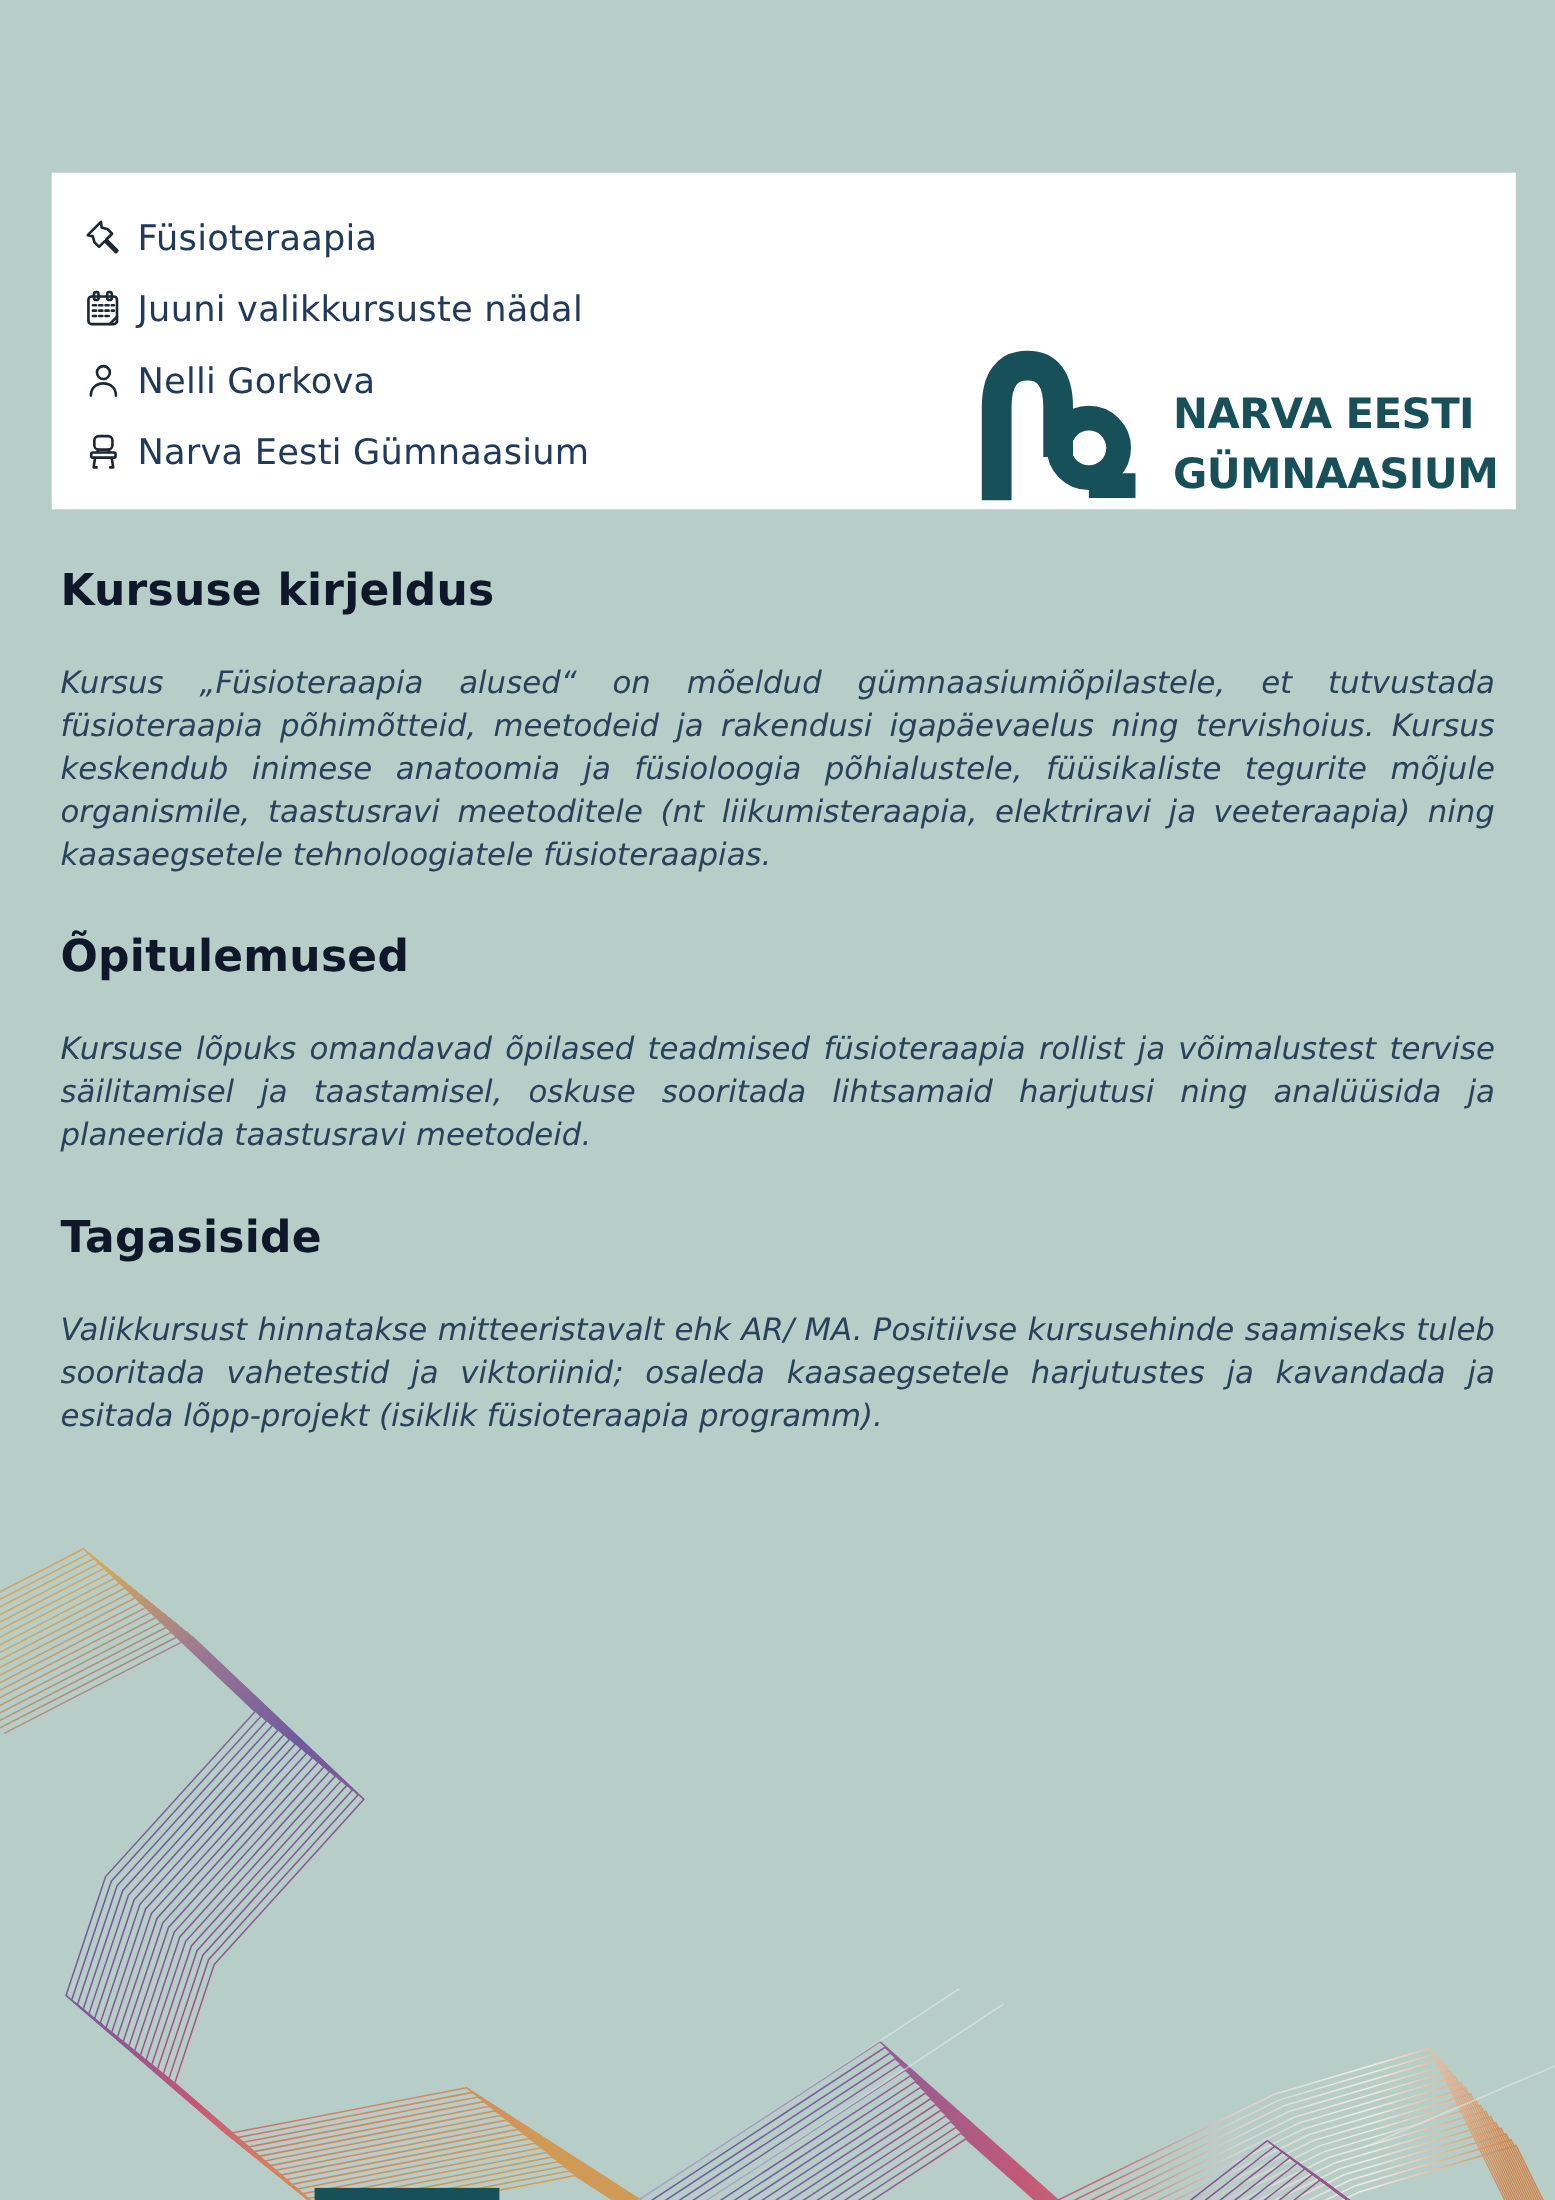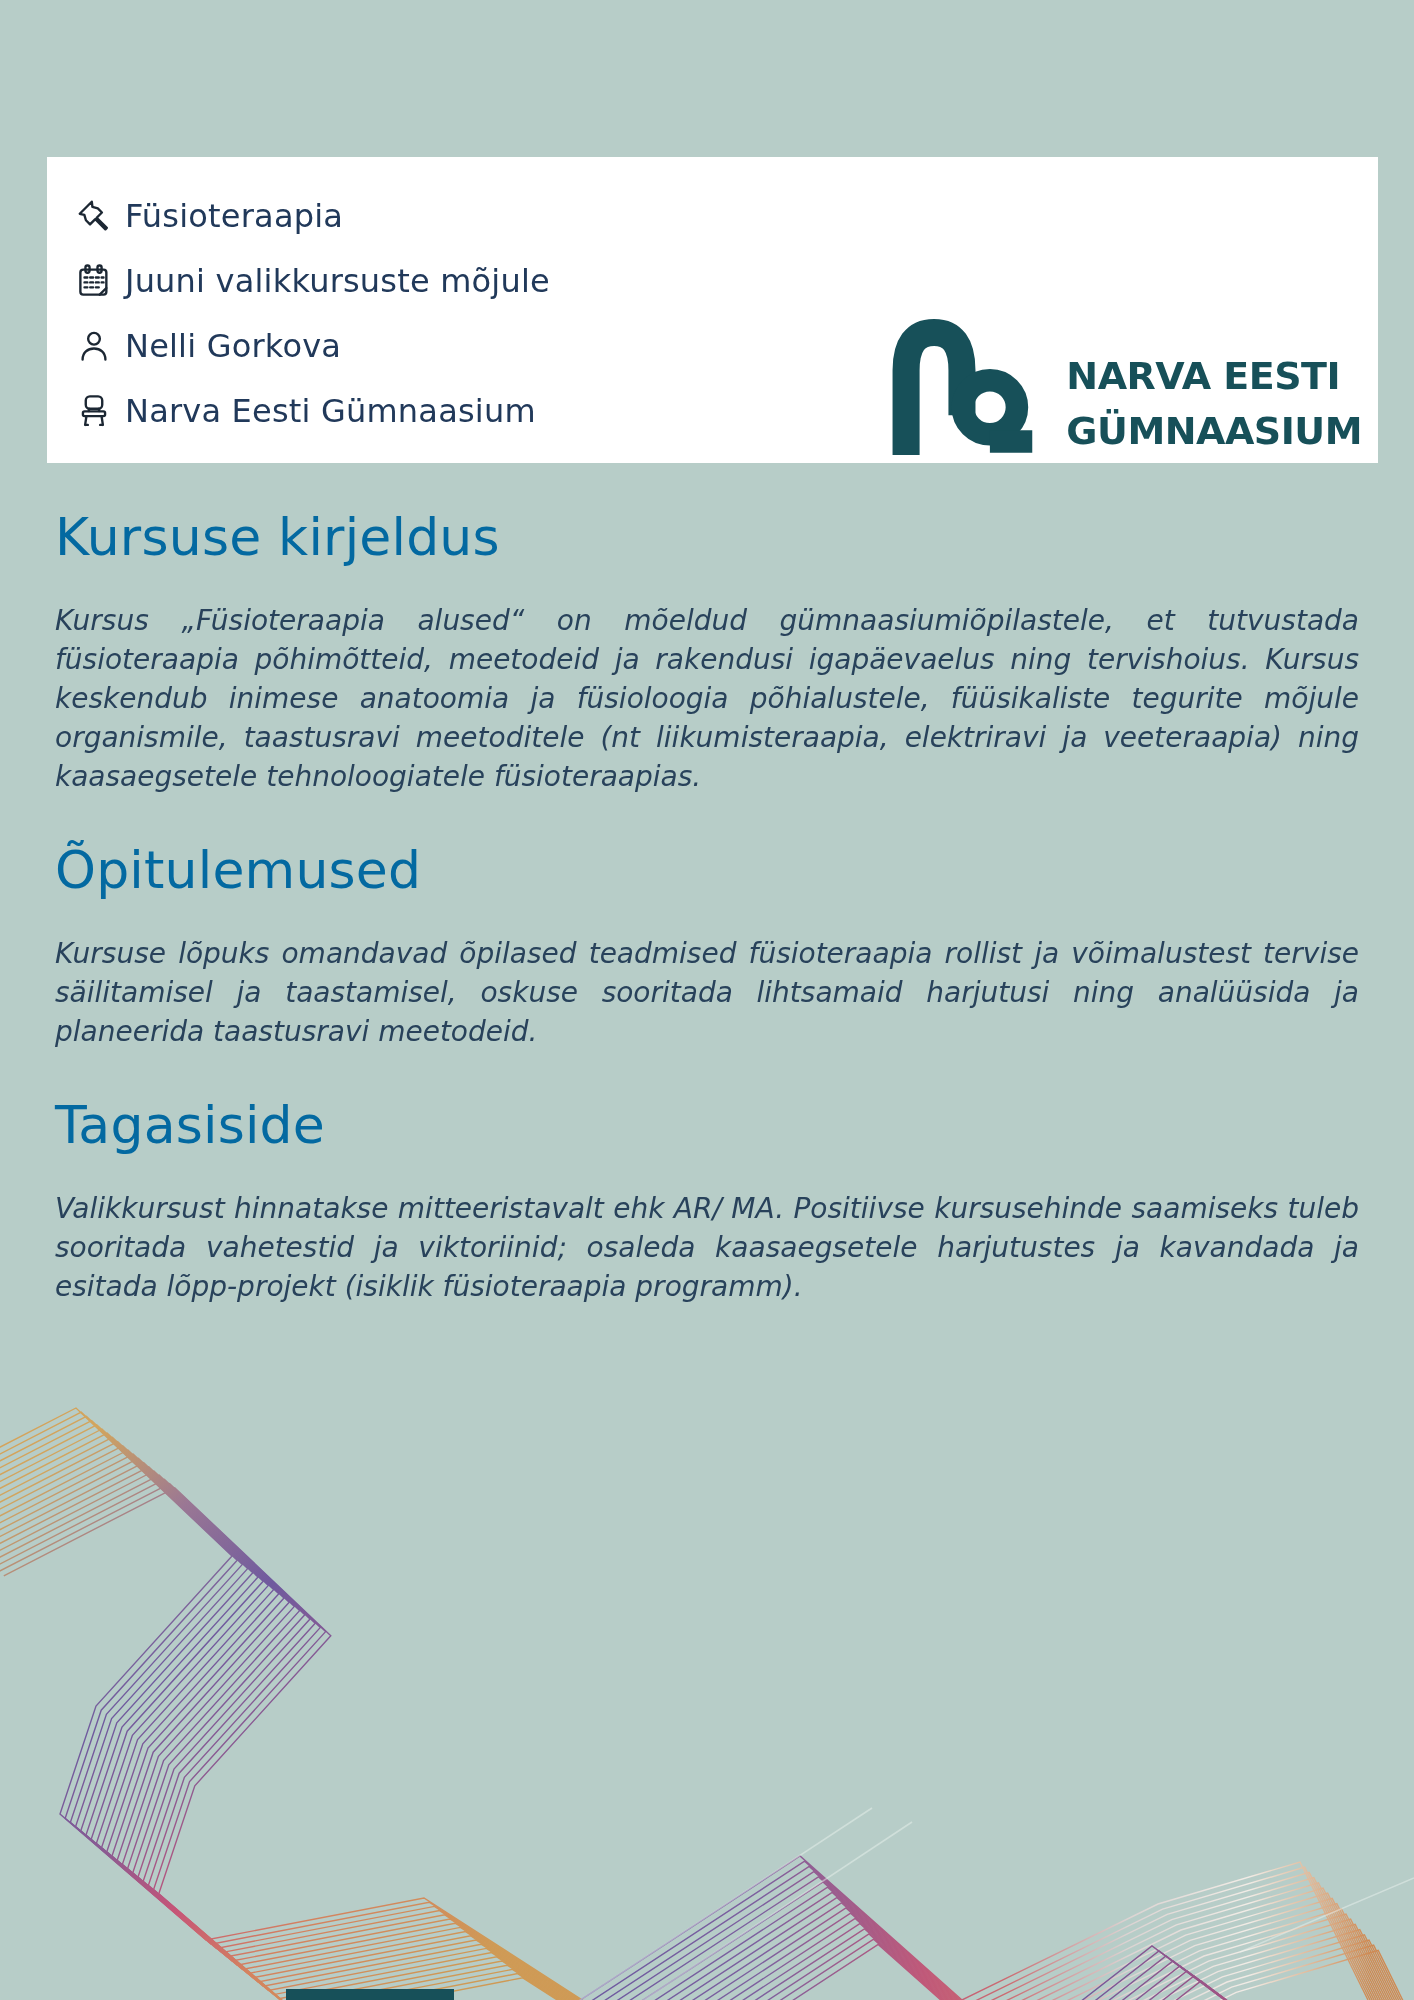--- a/index.html
+++ b/index.html
@@ -9,21 +9,21 @@
   .card{position:absolute;left:47px;top:157px;width:1331px;height:306px;background:#ffffff;z-index:1;}
   .info{position:absolute;left:28px;top:36px;display:flex;flex-direction:column;gap:19px;}
   .row{display:flex;align-items:center;height:46px;}
   .row svg{width:38px;height:38px;flex:0 0 38px;color:#1c2733;}
   .row .lbl{margin-left:12px;font-size:32px;color:#21395a;letter-spacing:.2px;white-space:nowrap;}
   .logo{position:absolute;right:16px;bottom:8px;display:flex;align-items:flex-end;}
   .logo-mark svg{width:158px;height:137px;display:block;}
   .logo-text{margin-left:30px;color:#175059;font-weight:bold;font-size:38px;line-height:55px;
              letter-spacing:-.5px;white-space:nowrap;margin-bottom:-4px;}
   .content{position:absolute;left:55px;top:463px;width:1304px;z-index:1;}
-  .content h2{margin:50px 0 0;font-size:52px;line-height:48px;font-weight:normal;color:#0369a1;letter-spacing:.2px;}
+  .content h2{margin:50px 0 0;font-size:40px;line-height:48px;font-weight:bold;color:#0f172a;letter-spacing:.2px;}
   .content p{margin:40px 0 0;font-size:28px;line-height:39px;color:#28425b;text-align:justify;font-style:italic;}
   .teal-bar{position:absolute;left:286px;top:1989px;width:168px;height:11px;background:#175059;z-index:2;}
   .ic{fill:none;stroke:currentColor;stroke-width:1.5;stroke-linecap:round;stroke-linejoin:round;}
 </style>
 </head>
 <body>
 
 <div class="page">
 
   <svg id="bg-art" viewBox="0 0 1414 2000" xmlns="http://www.w3.org/2000/svg">
@@ -122,21 +122,21 @@
           <g class="ic">
             <rect x="3.4" y="4.8" width="16.4" height="15.8" rx="1.8"></rect>
             <rect x="6.6" y="2.2" width="2.6" height="4.6" rx="1.2"></rect>
             <rect x="14.2" y="2.2" width="2.6" height="4.6" rx="1.2"></rect>
             <path d="M6 9.8h1.8M9.6 9.8h1.8M13.2 9.8h1.8M16.8 9.8h1.2"></path>
             <path d="M6 12.9h1.8M9.6 12.9h1.8M13.2 12.9h1.8M16.8 12.9h1.2"></path>
             <path d="M6 16h1.8M9.6 16h1.8M13.2 16h1.8"></path>
             <path d="M19.8 16.4 L15.6 20.6"></path>
           </g>
         </svg>
-        <span class="lbl">Juuni valikkursuste mõjule</span>
+        <span class="lbl">Juuni valikkursuste nädal</span>
       </div>
 
       <div class="row">
         <svg viewBox="0 0 24 24">
           <g class="ic">
             <circle cx="12" cy="7.4" r="3.7"></circle>
             <path d="M4.8 20.6 c0-4.4 3.2-7 7.2-7 s7.2 2.6 7.2 7"></path>
           </g>
         </svg>
         <span class="lbl">Nelli Gorkova</span>

